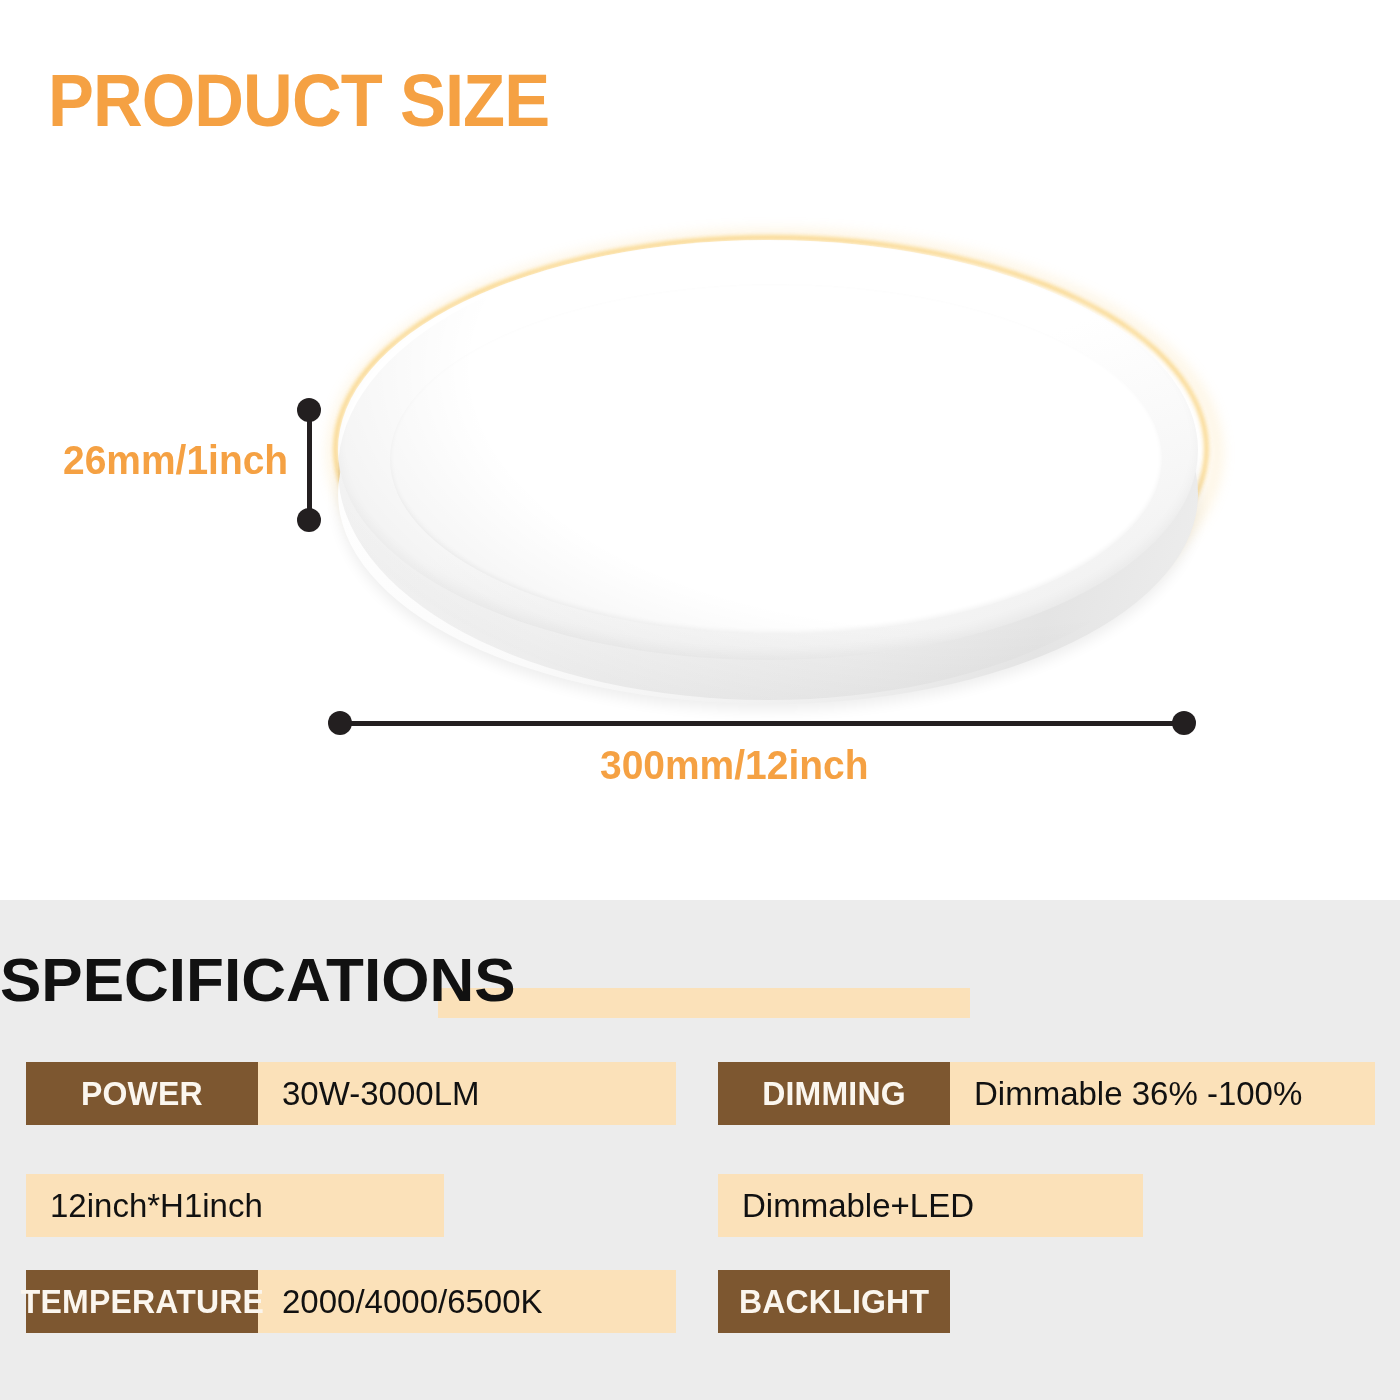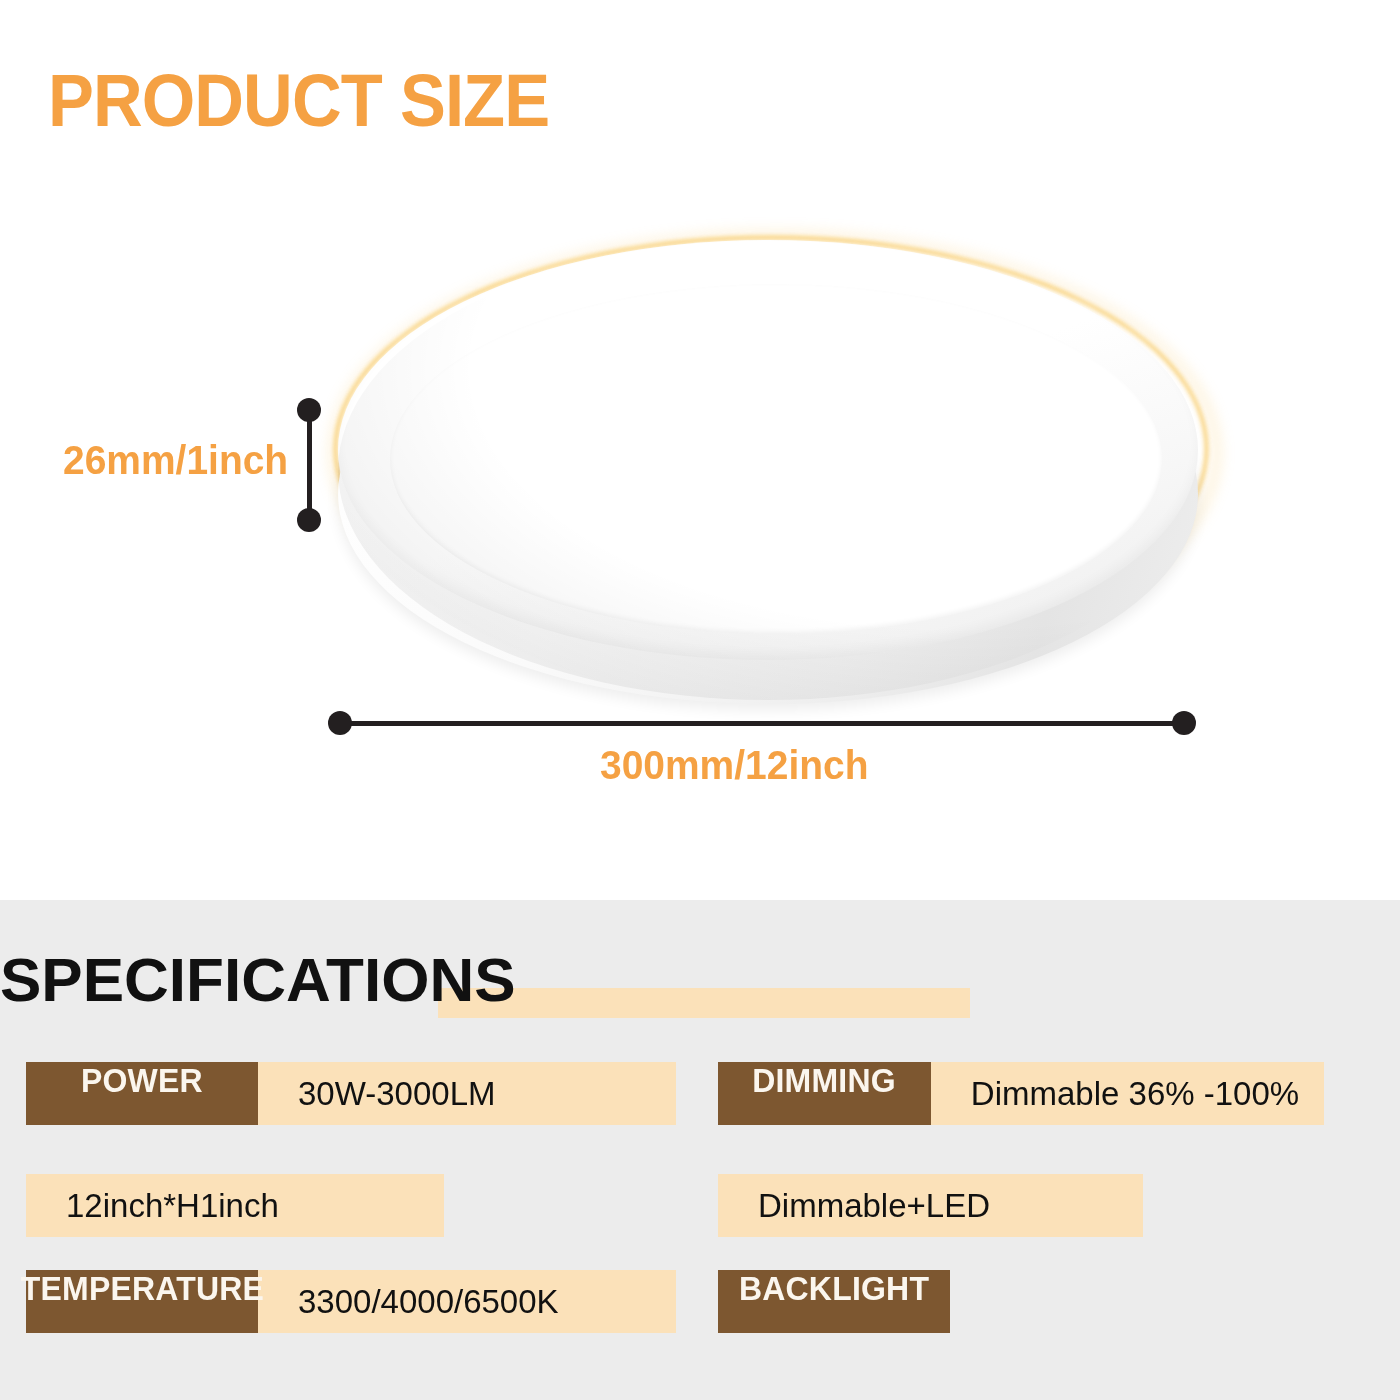--- a/index.html
+++ b/index.html
@@ -203,43 +203,44 @@
     display: flex;
     align-items: stretch;
   }
   .spec-key {
     width: 232px;
     background: #7D5730;
     color: #FBF6EE;
     font-size: 33px;
     font-weight: bold;
     display: flex;
+    align-items: center;
     justify-content: center;
     font-family: "Liberation Sans", sans-serif;
     letter-spacing: 0.2px;
     box-sizing: border-box;
     transform-origin: center;
   }
   .spec-key span { transform: scaleX(0.97); display:block; white-space: nowrap; }
   .spec-val {
     background: #FBE1B9;
     color: #111111;
     font-size: 33px;
     display: flex;
     align-items: center;
-    padding-left: 40px;
+    padding-left: 24px;
     font-family: "Liberation Sans", sans-serif;
     box-sizing: border-box;
     white-space: nowrap;
   }
   
   .col-left  { left: 26px; width: 650px; }
   .col-left .spec-val  { width: 418px; }
   
-  .col-right { left: 718px; width: 606px; }
+  .col-right { left: 718px; width: 657px; }
   .col-right .spec-val { width: 425px; }
 
   .row-1 { top: 162px; }
   .row-2 { top: 274px; }
   .row-3 { top: 370px; }
 </style>
 </head>
 <body>
 
 <div id="page">
@@ -282,21 +283,21 @@
     </div>
 
     <div class="spec-row col-left row-2">
       <div class="spec-val">12inch*H1inch</div>
     </div>
 
     <div class="spec-row col-left row-3">
       <div class="spec-key">
         <span>TEMPERATURE</span>
       </div>
-      <div class="spec-val">3300/4000/6500K</div>
+      <div class="spec-val">2000/4000/6500K</div>
     </div>
 
     <div class="spec-row col-right row-1">
       <div class="spec-key">
         <span>DIMMING</span>
       </div>
       <div class="spec-val">Dimmable 36% -100%</div>
     </div>
 
     <div class="spec-row col-right row-2">

